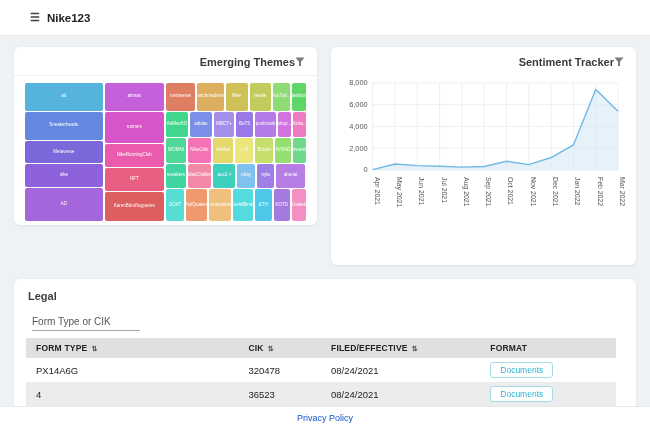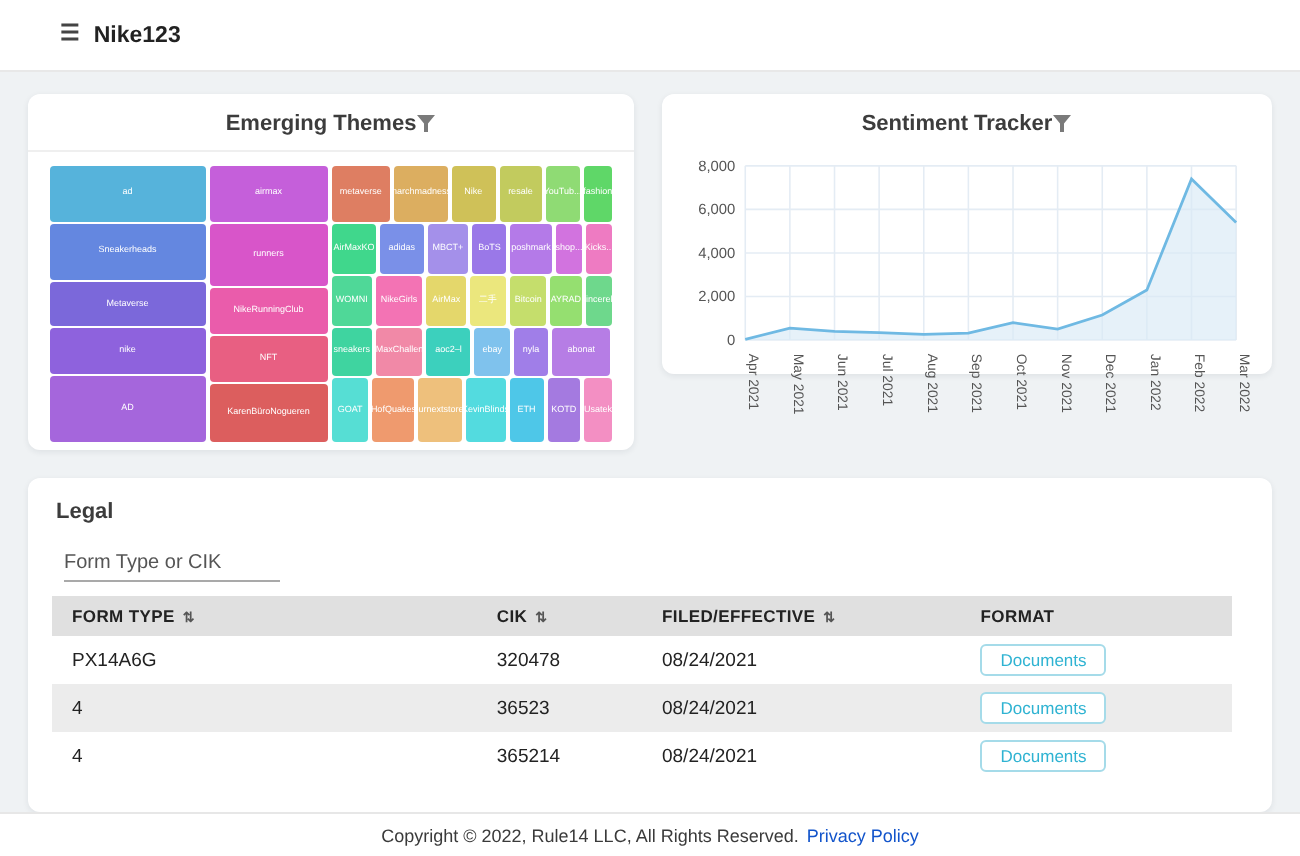--- a/index.html
+++ b/index.html
@@ -20,28 +20,28 @@
   .menu-glyph { font-size: 11px; color: #444; line-height: 1; }
   .userbox { display: flex; align-items: center; gap: 5px; font-size: 10.5px; color: #333; cursor: pointer; }
   
   .main { padding: 11px 14px 0 14px; }
   .cards-row { display: flex; gap: 14px; }
   .card {
     background: #fff; border-radius: 6px;
     box-shadow: 0 1px 3px rgba(30,40,50,0.08);
   }
   .card-hd {
-    display: flex; align-items: center; justify-content: center;
+    display: flex; align-items: center; justify-content: flex-end;
     padding: 9px 12px 7px 12px;
   }
   .card-hd.divided { border-bottom: 1px solid #efefef; }
   .card-title { font-size: 11px; font-weight: 600; color: #3c3c3c; }
   .funnel { cursor: pointer; display: inline-flex; }
   .card.themes { width: 308px; height: 178px; }
-  .card.sentiment { width: 310px; height: 140px; }
+  .card.sentiment { width: 310px; height: 218px; }
   
   .treemap { position: relative; margin: 7px 11px 0 11px; height: 138px; }
   .tile {
     position: absolute; border-radius: 2px; color: #fff;
     font-size: 4.5px; line-height: 1.1; display: flex; align-items: center; justify-content: center;
     text-align: center; overflow: hidden; white-space: nowrap; padding: 1px; cursor: pointer;
   }
   
   .chart-wrap { padding: 0 10px 0 6px; }
   
@@ -241,15 +241,14 @@
             <td>365214</td>
             <td>08/24/2021</td>
             <td><button class="doc-btn">Documents</button></td>
           </tr>
         </tbody>
     </table>
   </div>
 </div>
 
 <div class="footer">
-  <span>Copyright © 2022, Rule14 LLC, All Rights Reserved.</span>
   <a>Privacy Policy</a>
 </div>
 
 </body></html>

